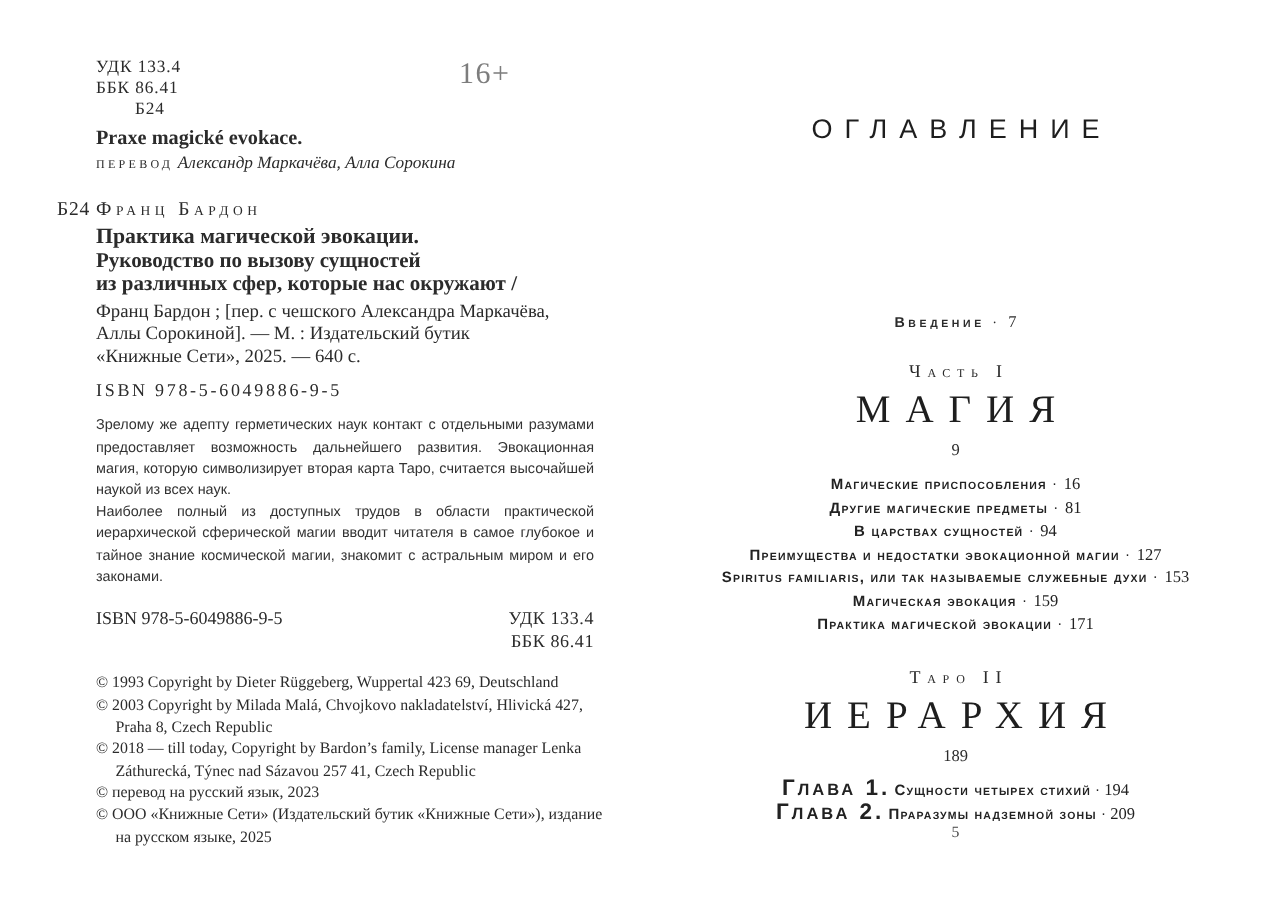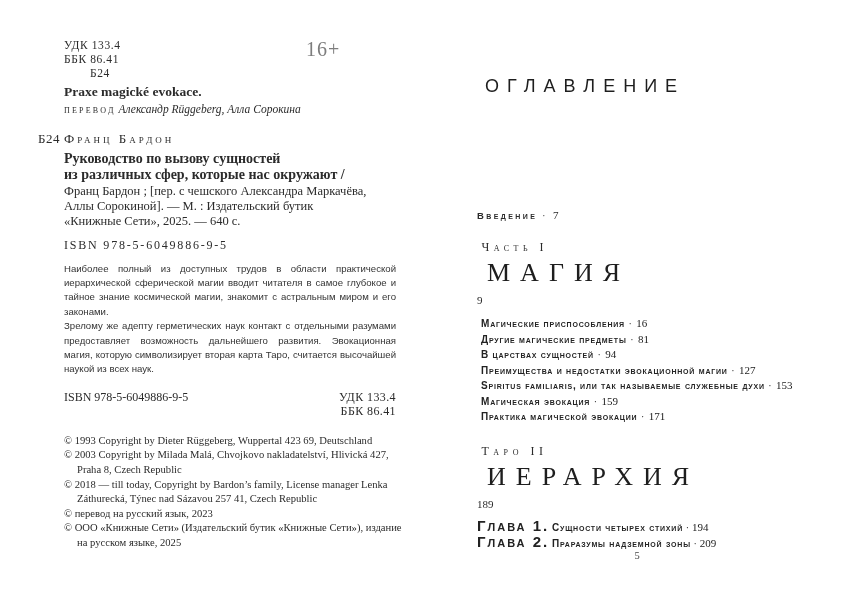--- a/index.html
+++ b/index.html
@@ -41,21 +41,21 @@
 
   .isbn-row{margin-left:26px;width:332px;margin-top:13px;display:flex;
             justify-content:space-between;align-items:flex-start;font-size:12px;}
   .isbn-row .codes{text-align:right;line-height:14.5px;letter-spacing:0.4px;}
 
   .copyrights{margin-left:26px;width:340px;margin-top:15px;font-size:10.6px;
               line-height:14.6px;}
   .copyrights div{padding-left:13px;text-indent:-13px;}
 
   
-  .right-page{position:absolute;left:477px;top:76px;width:320px;text-align:left;}
+  .right-page{position:absolute;left:477px;top:76px;width:320px;text-align:center;}
 
   .toc-heading{font-family:"Liberation Sans",sans-serif;font-size:18px;
                letter-spacing:8px;text-indent:8px;color:#1e1e1e;font-weight:normal;margin:0;}
 
   .toc-intro{margin-top:112px;font-family:"Liberation Sans",sans-serif;
              font-size:9.5px;font-weight:bold;font-variant:small-caps;
              letter-spacing:2.4px;}
   .toc-intro .pg{font-family:"Liberation Serif",serif;font-weight:normal;
                  font-size:11px;letter-spacing:0;}
 
@@ -94,44 +94,45 @@
 
     <div class="catalog-top lp-indent">
       <div>УДК 133.4</div>
       <div>ББК 86.41</div>
       <div class="b24">Б24</div>
     </div>
 
     <div class="orig-title lp-indent">Praxe magické evokace.</div>
     <div class="translators-line lp-indent">
       <span class="lbl">перевод</span>
-      <span class="names">Александр Rüggeberg, Алла Сорокина</span>
+      <span class="names">Александр Маркачёва, Алла Сорокина</span>
     </div>
 
     <div class="bib-block">
       <div class="bib-author-row">
         <span class="code">Б24</span>
         <span class="author">Франц Бардон</span>
       </div>
       <div class="bib-title">
+        <div class="t1">Практика магической эвокации.</div>
         <div>Руководство по вызову сущностей</div>
         <div>из различных сфер, которые нас окружают /</div>
       </div>
       <div class="bib-imprint">
         <div>Франц Бардон ; [пер. с чешского Александра Маркачёва,</div>
         <div>Аллы Сорокиной]. — М. : Издательский бутик</div>
         <div>«Книжные Сети», 2025. — 640 с.</div>
       </div>
     </div>
 
     <div class="isbn-spaced">ISBN 978-5-6049886-9-5</div>
 
     <div class="annotation">
+      <p>Зрелому же адепту герметических наук контакт с отдельными разумами предоставляет возможность дальнейшего развития. Эвокационная магия, которую символизирует вторая карта Таро, считается высочайшей наукой из всех наук.</p>
       <p>Наиболее полный из доступных трудов в области практической иерархической сферической магии вводит читателя в самое глубокое и тайное знание космической магии, знакомит с астральным миром и его законами.</p>
-      <p>Зрелому же адепту герметических наук контакт с отдельными разумами предоставляет возможность дальнейшего развития. Эвокационная магия, которую символизирует вторая карта Таро, считается высочайшей наукой из всех наук.</p>
     </div>
 
     <div class="isbn-row">
       <div>ISBN 978-5-6049886-9-5</div>
       <div class="codes">
         <div>УДК 133.4</div>
         <div>ББК 86.41</div>
       </div>
     </div>
 

